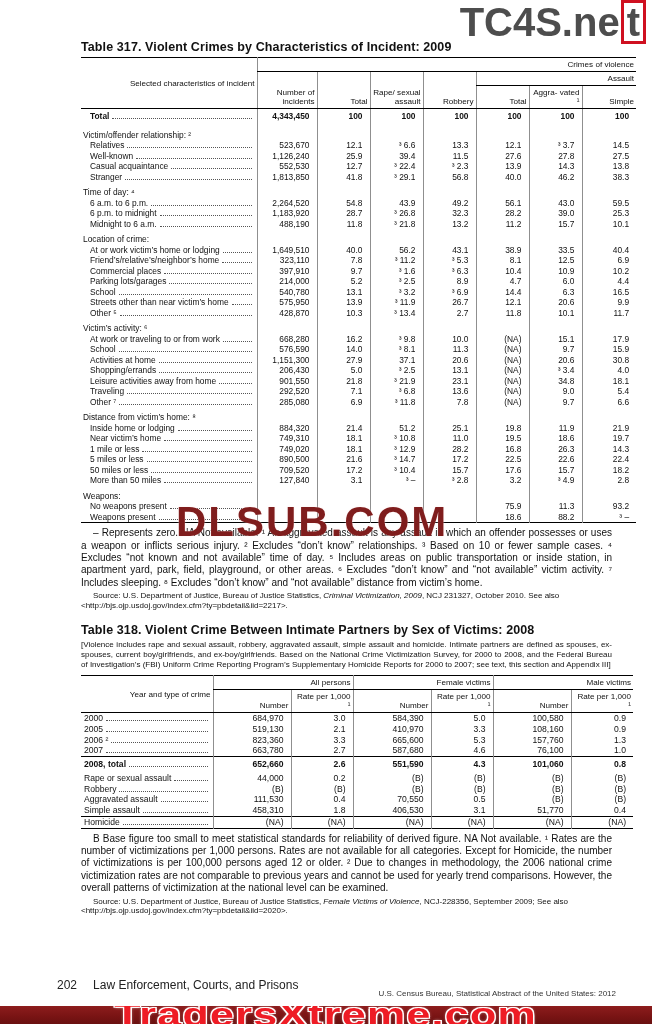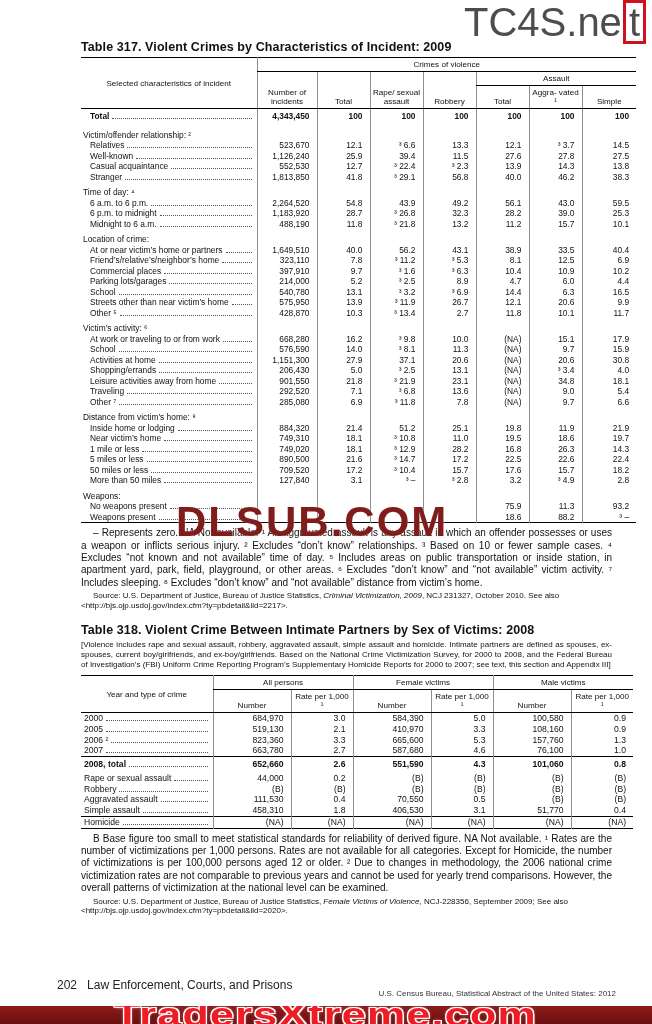--- a/index.html
+++ b/index.html
@@ -16,50 +16,50 @@
   .headnote  { font-size:8px; line-height:1.25; margin:0 0 5px 0; text-align:justify; }
   .footnote  { font-size:10px; line-height:1.24; margin:4px 0 2px 0; text-align:justify; text-indent:12px; }
   .source    { font-size:8px; line-height:1.24; margin:1px 0 0 0; text-indent:12px; }
   .source i  { font-style:italic; }
   .gap { height:12px; }
 
   
   table { border-collapse:collapse; width:100%; table-layout:fixed; }
   .t317 { font-size:8.4px; border-top:1.3px solid #000; border-bottom:1.3px solid #000; }
   .t318 { font-size:8.6px; border-top:1.3px solid #000; border-bottom:1.3px solid #000; }
-  thead th { font-weight:normal; text-align:center; vertical-align:bottom;
+  thead th { font-weight:normal; text-align:right; vertical-align:bottom;
              font-size:8.1px; line-height:1.12; padding:2px 2px 2px 2px;
              border-bottom:1px solid #000; }
   th.stub-h { vertical-align:middle; }
   .bl { border-left:1px solid #8f8f8f; }
   td { padding:0 2px; line-height:1.25; vertical-align:bottom; }
   td.num { text-align:right; padding-right:7px; }
   tr.section td { padding-top:5px; }
   tr.total td { font-weight:bold; padding-top:2px; padding-bottom:3px; }
   tr.ruled td { border-top:1px solid #000; }
   td.stub { overflow:hidden; }
   td.stub.sec { padding-left:2px; white-space:nowrap;text-align:right; }
   td.stub.ind { padding-left:9px; }
   .t318 td.stub.ind { padding-left:3px; }
   .srow { display:flex; align-items:baseline; }
   .lbl { white-space:nowrap; }
   .dots { flex:1; min-width:5px; border-bottom:1px dotted #555; margin:0 3px 2px 3px; }
 
   
   .wm-top { position:absolute; top:0; right:6px; z-index:3;
-            font-size:40px; font-weight:normal; color:#4d4d4d; letter-spacing:0;
+            font-size:40px; font-weight:bold; color:#4d4d4d; letter-spacing:0;
             text-shadow:0 0 2px #ffffff; }
   .wm-box { border:3px solid #cf1020; padding:0 3px; margin-left:1px; display:inline-block; line-height:.95; }
   .wm-mid { position:absolute; top:498px; left:176px; z-index:3;
             font-size:42px; font-weight:bold; color:#7f1d1d; letter-spacing:2px;
             text-shadow:0 0 2px rgba(255,230,230,.7); }
 
   
   .page-footer { position:absolute; left:57px; bottom:32px; font-size:12px; color:#222; z-index:1; }
-  .page-footer .pageno { margin-right:10px; }
+  .page-footer .pageno { margin-right:16px; }
   .imprint { position:absolute; right:36px; bottom:26px; font-size:8px; color:#333; z-index:1; }
   .banner { position:absolute; left:0; right:0; bottom:0; height:18px; z-index:2;
             display:flex; align-items:center; justify-content:center; overflow:hidden;
             background:linear-gradient(180deg,#8d1d1d 0%, #7a1414 55%, #691010 100%); }
   .banner-text { font-size:33px; font-weight:bold; color:#ee1c25; letter-spacing:1px;
                  transform:scaleX(1.3);
                  text-shadow:-1px -1px 0 #fff, 1px -1px 0 #fff, -1px 1px 0 #fff, 1px 1px 0 #fff, 0 0 3px #fff; }
 </style>
 </head>
 <body>
@@ -258,21 +258,21 @@
           <td class="num bl"></td>
           <td class="num bl"></td>
           <td class="num bl"></td>
           <td class="num bl"></td>
           <td class="num bl"></td>
           <td class="num bl"></td>
         </tr>
         <tr class="data">
           <td class="stub ind">
             <div class="srow">
-              <span class="lbl">At or near victim’s home or partners</span>
+              <span class="lbl">At or work victim’s home or lodging</span>
               <span class="dots"></span>
             </div>
           </td>
           <td class="num bl">1,649,510</td>
           <td class="num bl">40.0</td>
           <td class="num bl">56.2</td>
           <td class="num bl">43.1</td>
           <td class="num bl">38.9</td>
           <td class="num bl">33.5</td>
           <td class="num bl">40.4</td>

